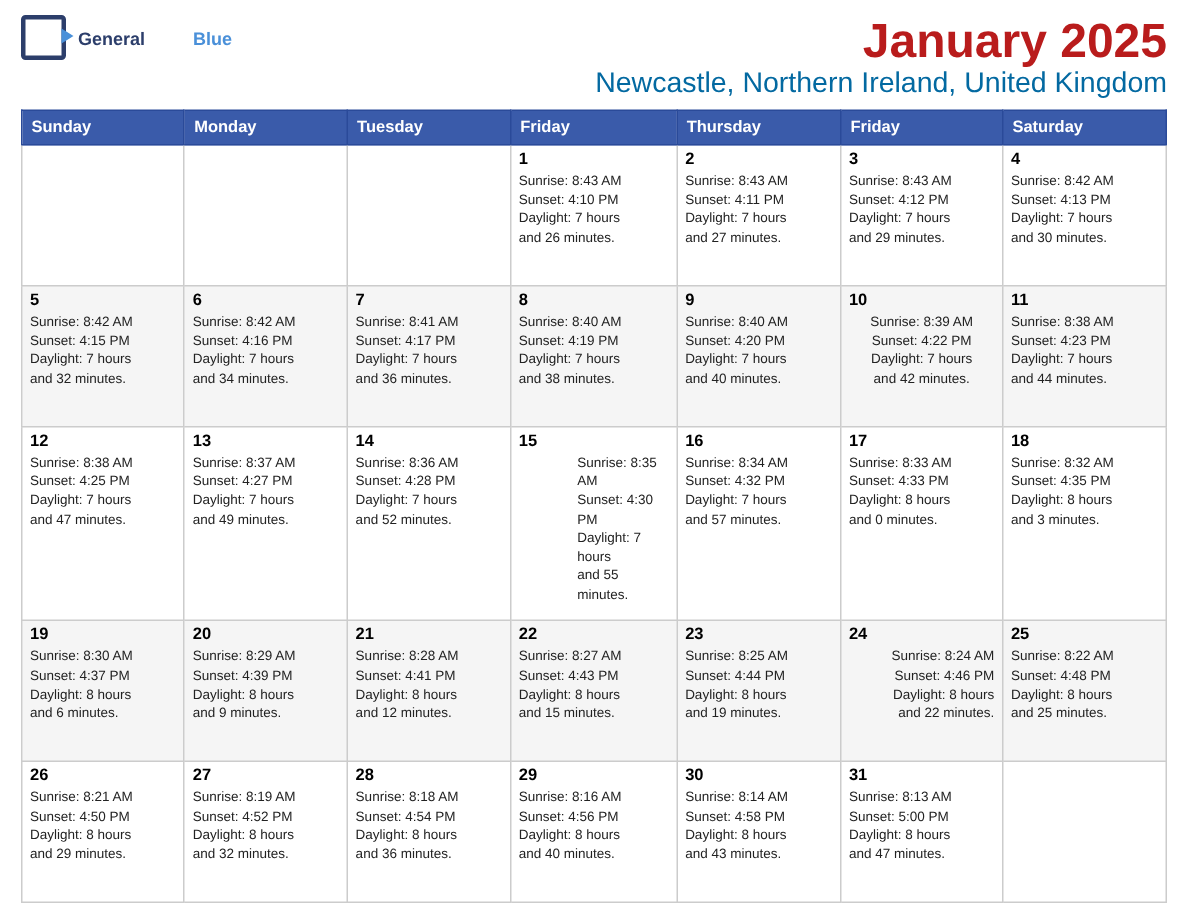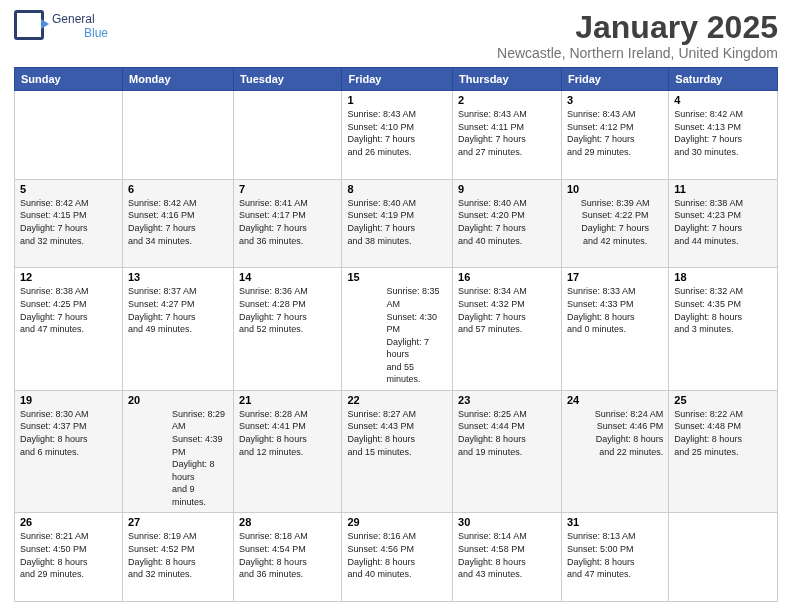--- a/index.html
+++ b/index.html
@@ -27,26 +27,26 @@
       display: flex;
       align-items: center;
       gap: 4px;
     }
     .title-block {
       text-align: right;
     }
     .month-title {
       font-size: 32px;
       font-weight: bold;
-      color: #404040;
+      color: #b91c1c;
       line-height: 1.1;
     }
     .location-title {
-      font-size: 14px;
-      color: #737373;
+      font-size: 19px;
+      color: #0369a1;
       font-weight: normal;
     }
     .calendar {
       width: 100%;
       border-collapse: collapse;
       flex: 1;
       font-size: 9.5px;
     }
     .calendar th {
       background: #3a5baa;
@@ -90,21 +90,21 @@
 
 <div class="page">
   <div class="header">
     <div class="logo">
     <div style="display:flex;align-items:center;gap:2px;">
       <div style="position:relative;width:34px;height:34px;">
         <div style="width:30px;height:30px;border:3px solid #2c3e6b;border-radius:3px;display:flex;align-items:center;justify-content:center;position:relative;">
           <div style="position:absolute;right:-8px;top:6px;width:0;height:0;border-left:8px solid #4a90d9;border-top:5px solid transparent;border-bottom:5px solid transparent;"></div>
         </div>
       </div>
-      <div style="display:flex;flex-direction:column;font-size:12px;font-weight:normal;color:#2c3e6b;line-height:1.15;margin-left:2px;">
+      <div style="display:flex;flex-direction:row;font-size:12px;font-weight:bold;color:#2c3e6b;line-height:1.15;margin-left:2px;">
         <span>General</span>
         <span style="color:#4a90d9;padding-left:32px;">Blue</span>
       </div>
     </div>
   </div>
     <div class="title-block">
       <div class="month-title">January 2025</div>
       <div class="location-title">Newcastle, Northern Ireland, United Kingdom</div>
     </div>
   </div>
@@ -260,21 +260,21 @@
         <tr>
           <td>
             <span class="day-num">19</span>
             <div class="day-info" style="white-space: pre-line;">Sunrise: 8:30 AM
 Sunset: 4:37 PM
 Daylight: 8 hours
 and 6 minutes.</div>
           </td>
           <td>
             <span class="day-num">20</span>
-            <div class="day-info" style="white-space: pre-line; margin-left: 44px;">Sunrise: 8:29 AM
+            <div class="day-info" style="white-space: pre-line;">Sunrise: 8:29 AM
 Sunset: 4:39 PM
 Daylight: 8 hours
 and 9 minutes.</div>
           </td>
           <td>
             <span class="day-num">21</span>
             <div class="day-info" style="white-space: pre-line;">Sunrise: 8:28 AM
 Sunset: 4:41 PM
 Daylight: 8 hours
 and 12 minutes.</div>

